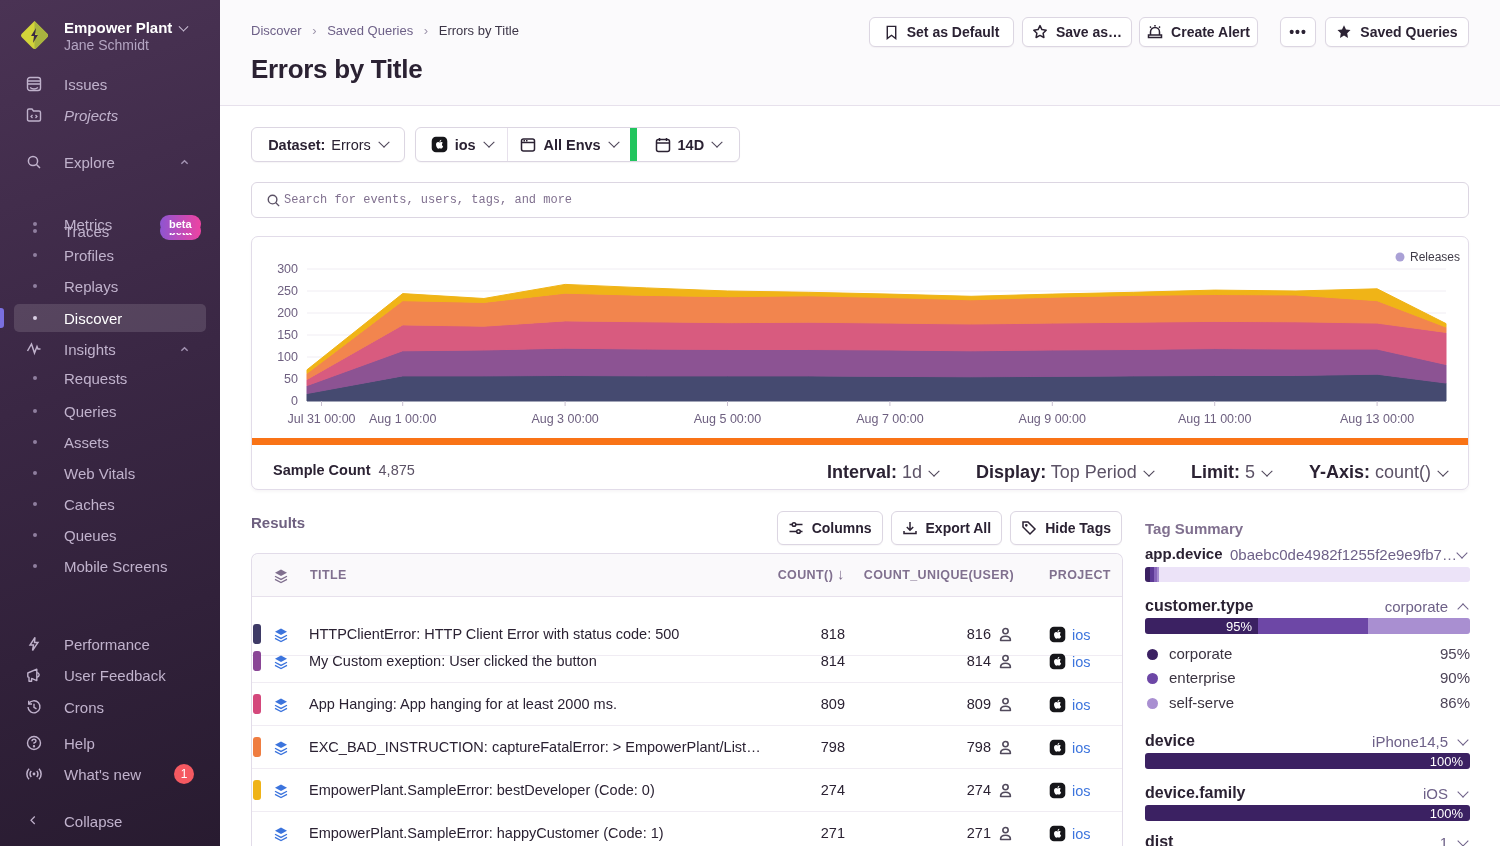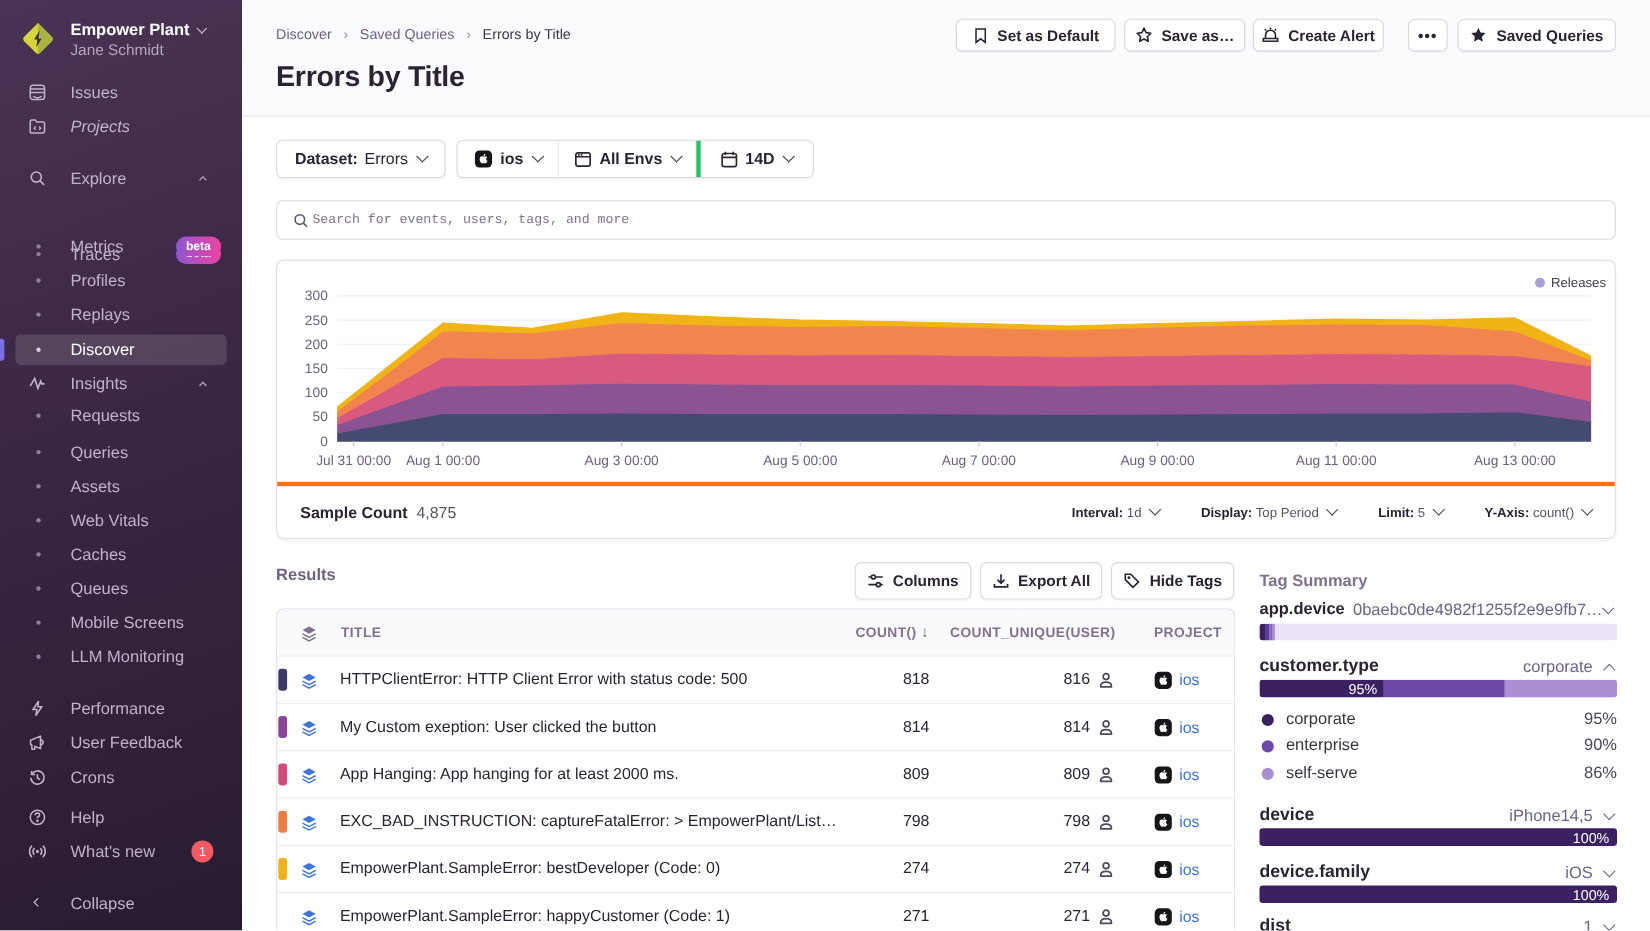--- a/index.html
+++ b/index.html
@@ -40,23 +40,23 @@
   box-shadow:0 1px 1px rgba(43,34,51,0.04); display:flex; align-items:center; justify-content:center; font-size:14.5px; }
 #f-group { position:absolute; left:164px; top:0; width:325px; height:35px; border:1px solid #dcd6e2; border-radius:6px; background:#fff;
   box-shadow:0 1px 1px rgba(43,34,51,0.04); display:flex; }
 .f-seg { display:flex; align-items:center; justify-content:center; gap:7px; font-size:14.5px; font-weight:bold; color:#2b2233; }
 
 #search { position:absolute; left:251px; top:182px; width:1218px; height:36px; background:#fff; border:1px solid #dcd6e2; border-radius:6px; }
 #search .ph { position:absolute; left:32px; top:10px; font-family:"Liberation Mono", monospace; font-size:12px; color:#80708f; }
 
 #chartpanel { position:absolute; left:251px; top:236px; width:1218px; height:254px; background:#fff; border:1px solid #e2dce9; border-radius:7px;
   box-shadow:0 2px 3px rgba(43,34,51,0.04); }
-#chartfoot { position:absolute; left:0; top:201px; width:1216px; height:52px; border-top:4px solid #f97316; }
+#chartfoot { position:absolute; left:0; top:201px; width:1216px; height:52px; border-top:7px solid #f97316; }
 #chartfoot .left { position:absolute; left:21px; top:17px; font-size:14.5px; }
-#chartfoot .right { position:absolute; right:21px; top:17px; font-size:12px; display:flex; gap:38px; }
+#chartfoot .right { position:absolute; right:21px; top:17px; font-size:18px; display:flex; gap:38px; }
 .cf-lab { font-weight:bold; color:#2b2233; }
 .cf-val { color:#5c5266; }
 .chevd { display:inline-block; width:8px; height:8px; border-right:1.8px solid #4d4458; border-bottom:1.8px solid #4d4458; transform:rotate(45deg) translate(-2px,-2px); margin-left:8px; }
 
 #results-label { position:absolute; left:251px; top:514px; font-size:15px; font-weight:bold; color:#6e6080; }
 #res-btns { position:absolute; right:378px; top:511px; display:flex; gap:8px; }
 #res-btns .btn { padding:0 10px; }
 
 #table { position:absolute; left:251px; top:553px; width:872px; height:293px; background:#fff; border:1px solid #e2dce9; border-radius:7px 7px 0 0; border-bottom:none; overflow:visible; }
 #thead { position:absolute; left:0; top:0; width:870px; height:43px; background:#faf9fb; border-bottom:1px solid #e7e1ec; border-radius:7px 7px 0 0; }
@@ -175,24 +175,20 @@
         <span class="lbl">Caches</span>
       </div>
     <div class="sb-item" style="top:521px;">
         <span class="sb-dot"></span>
         <span class="lbl">Queues</span>
       </div>
     <div class="sb-item" style="top:552px;">
         <span class="sb-dot"></span>
         <span class="lbl">Mobile Screens</span>
       </div>
-    <div class="sb-item" style="top:583px;">
-        <span class="sb-dot"></span>
-        <span class="lbl">LLM Monitoring</span>
-      </div>
     <div class="sb-item" style="top:630px;">
         <svg class="ic" viewBox="0 0 16 16" fill="none" stroke="#c0b2cc" stroke-width="1.4">
           <path d="M9 1.5 L4 9 H7.5 L6.5 14.5 L12 6.5 H8.5 Z"></path>
         </svg>
         <span class="lbl">Performance</span>
       </div>
     <div class="sb-item" style="top:661px;">
         <svg class="ic" viewBox="0 0 16 16" fill="none" stroke="#c0b2cc" stroke-width="1.4">
           <path d="M1.8 9.8 V6 L10.8 2.2 V13.6 L5.6 11.4 V14.2 H3 V10.3 Z" stroke-linejoin="round"></path>
           <path d="M10.8 5.6 a2.6 2.6 0 0 1 2.4 2.3 a2.6 2.6 0 0 1 -2.4 2.3"></path>
@@ -258,21 +254,21 @@
         <span style="margin-left:6px; color:#2b2233;">Errors</span>
         <span class="chevd" style="margin-left:9px;"></span>
       </div>
     <div id="f-group">
       <div class="f-seg" style="width:93px; border-right:1px solid #e7e1ec;">
         <svg width="17" height="17" viewBox="0 0 24 24">
             <rect x="1" y="1" width="22" height="22" rx="6" fill="#16161a"></rect>
             <path transform="translate(4.7,4.2) scale(0.62)" fill="#fff" d="M18.71 19.5c-.83 1.24-1.71 2.45-3.05 2.47-1.34.03-1.77-.79-3.29-.79-1.53 0-2 .77-3.27.82-1.31.05-2.3-1.32-3.14-2.53C4.25 17 2.94 12.45 4.7 9.39c.87-1.52 2.43-2.48 4.12-2.51 1.28-.02 2.5.87 3.29.87.78 0 2.26-1.07 3.81-.91.65.03 2.47.26 3.64 1.98-.09.06-2.17 1.28-2.15 3.81.03 3.02 2.65 4.03 2.68 4.04-.03.07-.42 1.44-1.38 2.83M13 3.5c.73-.83 1.94-1.46 2.94-1.5.13 1.17-.34 2.35-1.04 3.19-.69.85-1.83 1.51-2.95 1.42-.15-1.15.41-2.35 1.05-3.11z"></path>
           </svg>
         ios<span class="chevd" style="margin-left:2px;"></span></div>
-      <div class="f-seg" style="width:129px; border-right:4px solid #22c55e;">
+      <div class="f-seg" style="width:129px; border-right:7px solid #22c55e;">
         <svg width="16" height="16" viewBox="0 0 16 16" fill="none" stroke="#2b2233" stroke-width="1.5">
             <rect x="1.5" y="2" width="13" height="12" rx="2"></rect>
             <path d="M1.5 5.5 h13"></path>
             <path d="M3.5 3.8 h1.5 M6 3.8 h1.5"></path>
           </svg>
         All Envs<span class="chevd" style="margin-left:2px;"></span></div>
       <div class="f-seg" style="width:103px;">
         <svg width="16" height="16" viewBox="0 0 16 16" fill="none" stroke="#2b2233" stroke-width="1.5">
             <rect x="1.5" y="2.5" width="13" height="12" rx="2"></rect>
             <path d="M1.5 6 h13"></path>
@@ -371,21 +367,21 @@
           <path d="M8 1.5 L14 4.8 8 8.1 2 4.8 Z" fill="#80708f" stroke="none"></path>
           <path d="M2 8.2 L8 11.4 14 8.2"></path>
           <path d="M2 11.4 L8 14.6 14 11.4"></path>
         </svg>
       <span class="th" style="left:58px;">TITLE</span>
       <span class="th" style="right:277px; width:120px; text-align:right;">COUNT() <span style="font-weight:normal; font-size:15px; line-height:0;">↓</span></span>
       <span class="th" style="right:108px; width:200px; text-align:right;">COUNT_UNIQUE(USER)</span>
       <span class="th" style="left:797px;">PROJECT</span>
     </div>
 
-    <div class="trow" style="top:43px;">
+    <div class="trow" style="top:59px;">
         <span class="strip" style="background:#3e3a66;"></span>
         <svg class="ticon" width="16" height="16" viewBox="0 0 16 16" fill="none" stroke="#3c74dd" stroke-width="1.3">
           <path d="M8 1.5 L14 4.8 8 8.1 2 4.8 Z" fill="#3c74dd" stroke="none"></path>
           <path d="M2 8.2 L8 11.4 14 8.2"></path>
           <path d="M2 11.4 L8 14.6 14 11.4"></path>
         </svg>
         <span class="ttl">HTTPClientError: HTTP Client Error with status code: 500</span>
         <span class="cnt">818</span>
         <span class="cnt2">816</span>
         <svg class="uic" width="17" height="17" viewBox="0 0 16 16" fill="none" stroke="#514a5c" stroke-width="1.5">

